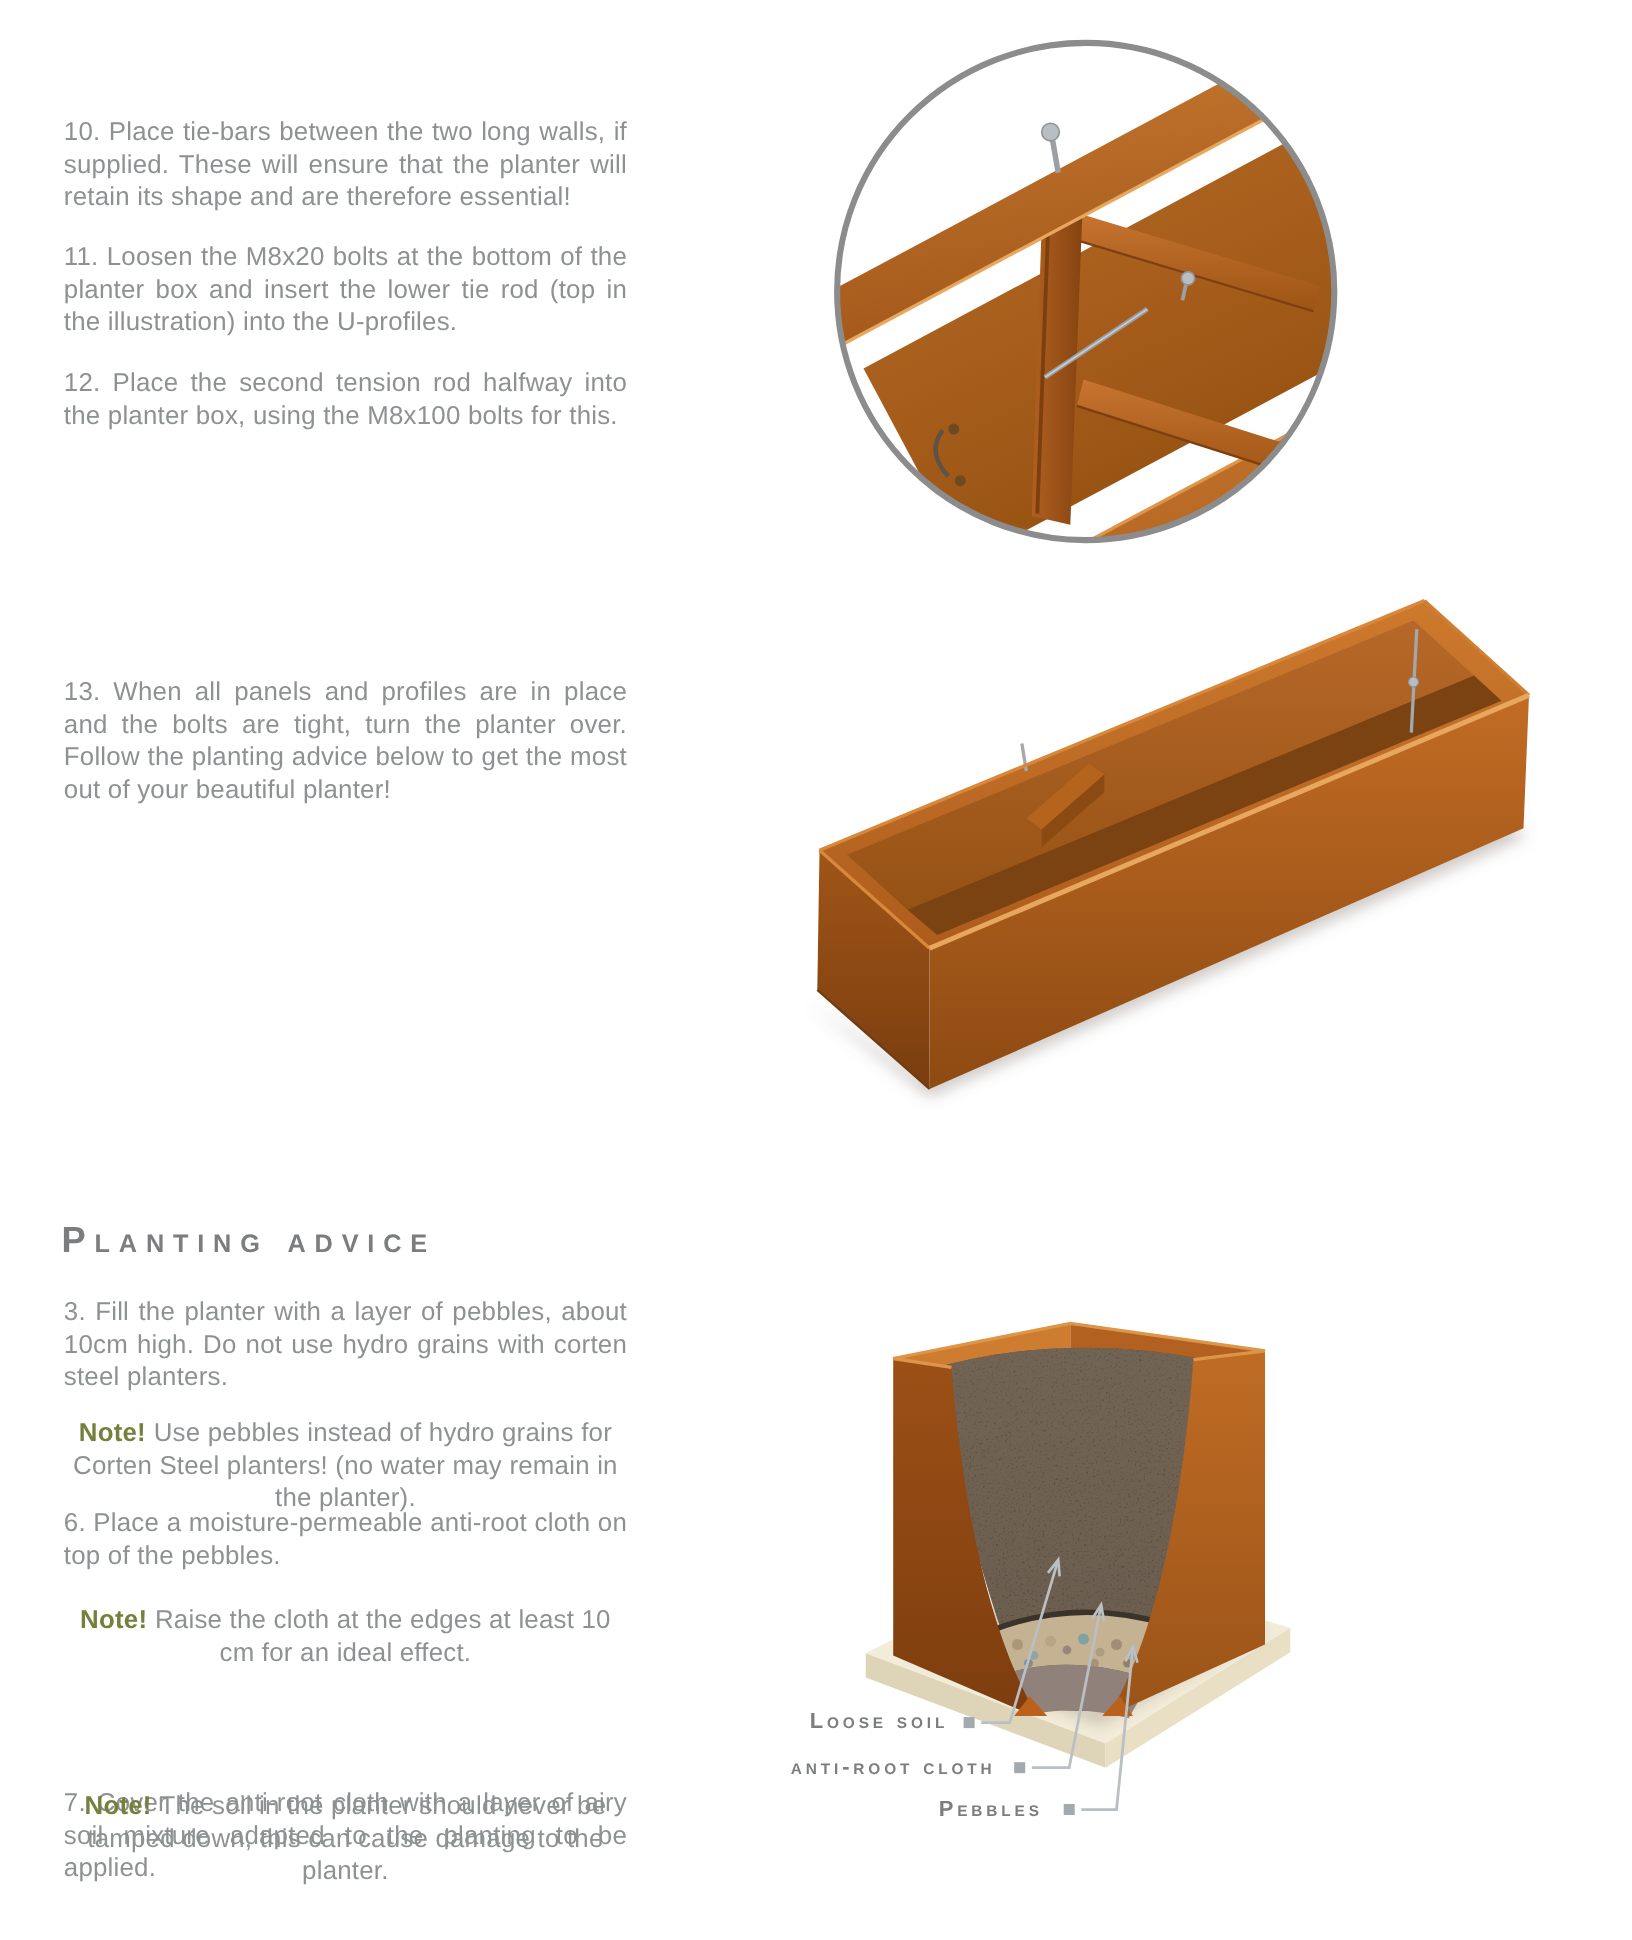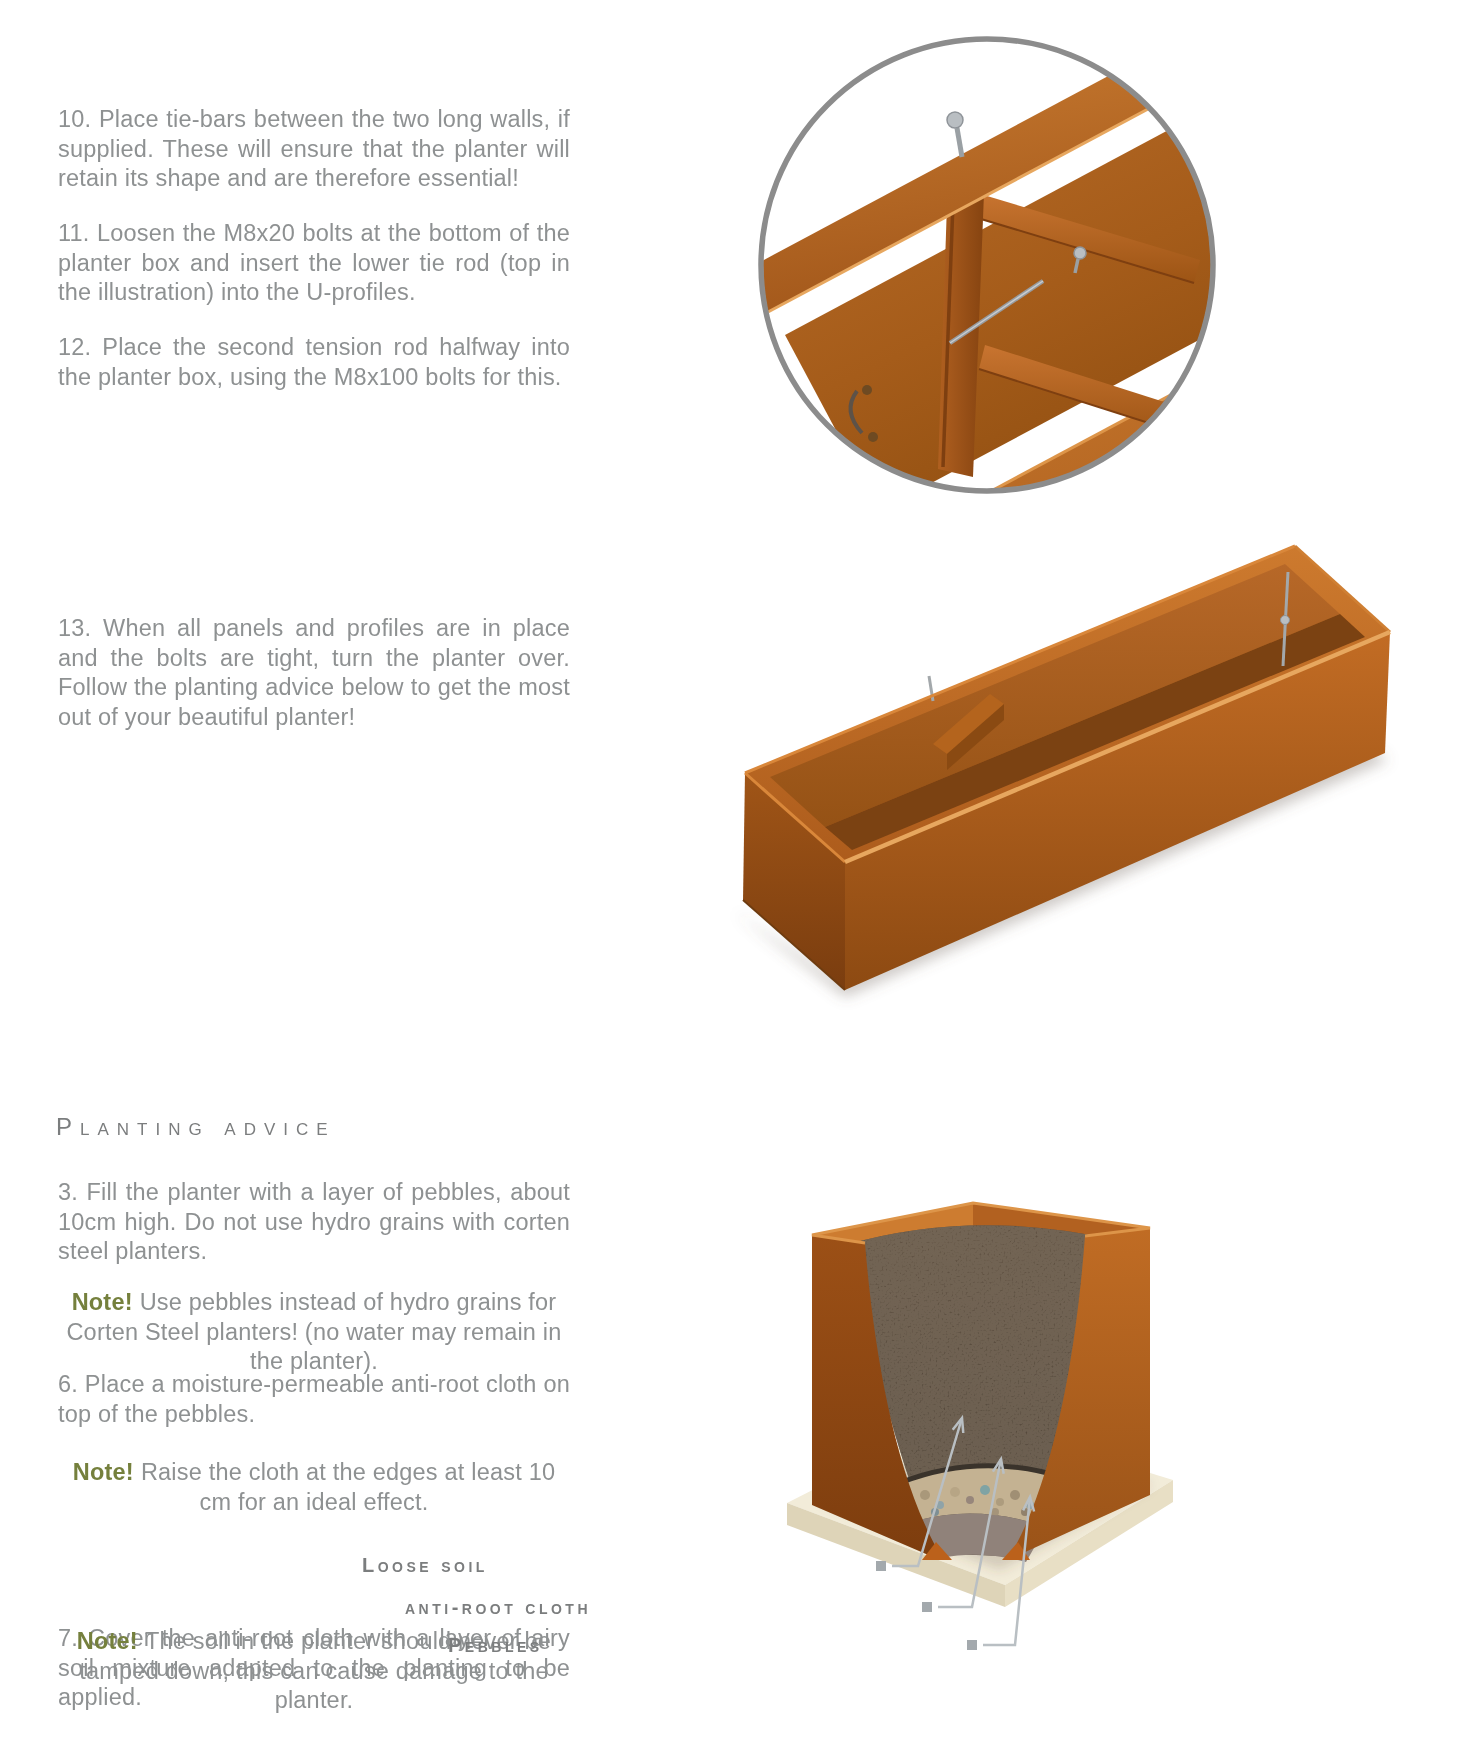--- a/index.html
+++ b/index.html
@@ -17,25 +17,25 @@
   .body-text{
     position:absolute;left:58px;width:512px;margin:0;
     font-size:23.5px;line-height:29.5px;color:var(--body-gray);
     letter-spacing:0.2px;
   }
   .step{text-align:justify;}
   .note{text-align:center;}
   .note-label{color:var(--note-green);font-weight:bold;margin-right:7px;}
   .section-heading{
     position:absolute;left:56px;top:1107px;margin:0;
-    font-size:24px;line-height:40px;font-weight:400;color:var(--head-gray);
+    font-size:33px;line-height:40px;font-weight:700;color:var(--head-gray);
     font-variant:small-caps;letter-spacing:8px;
   }
   .diagram-label{
-    position:absolute;margin:0;text-align:left;
+    position:absolute;margin:0;text-align:right;
     font-size:20px;line-height:26px;font-weight:700;color:var(--head-gray);
     font-variant:small-caps;letter-spacing:3.5px;
   }
   .fig{position:absolute;}
 </style>
 </head>
 <body>
 
 <div class="page">
 

